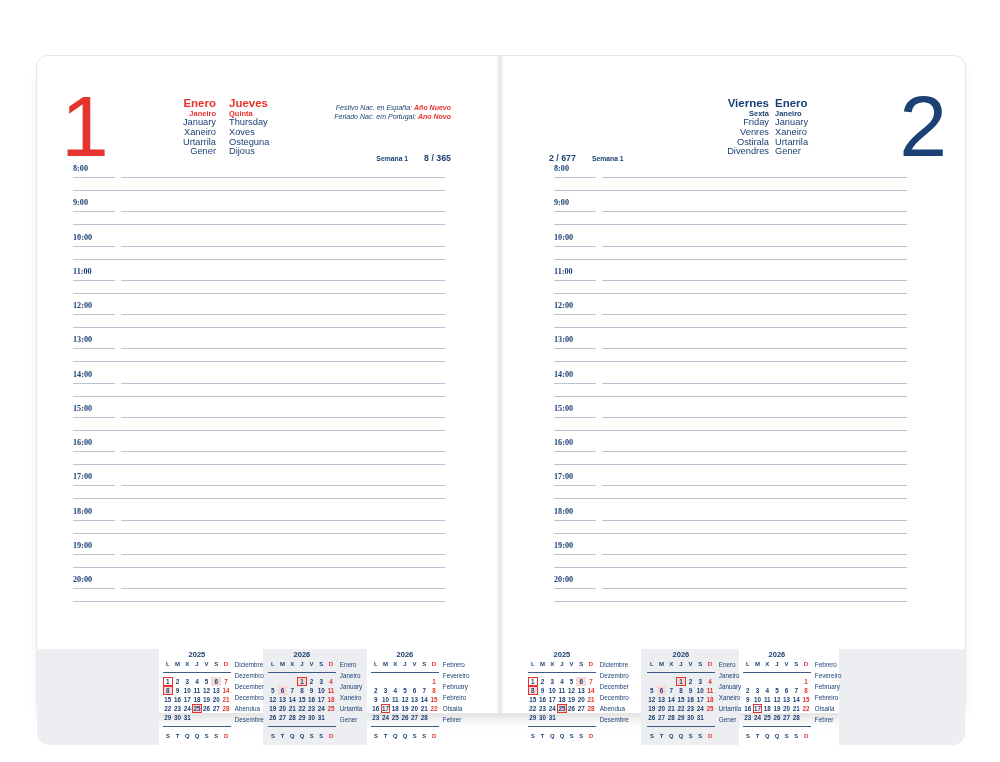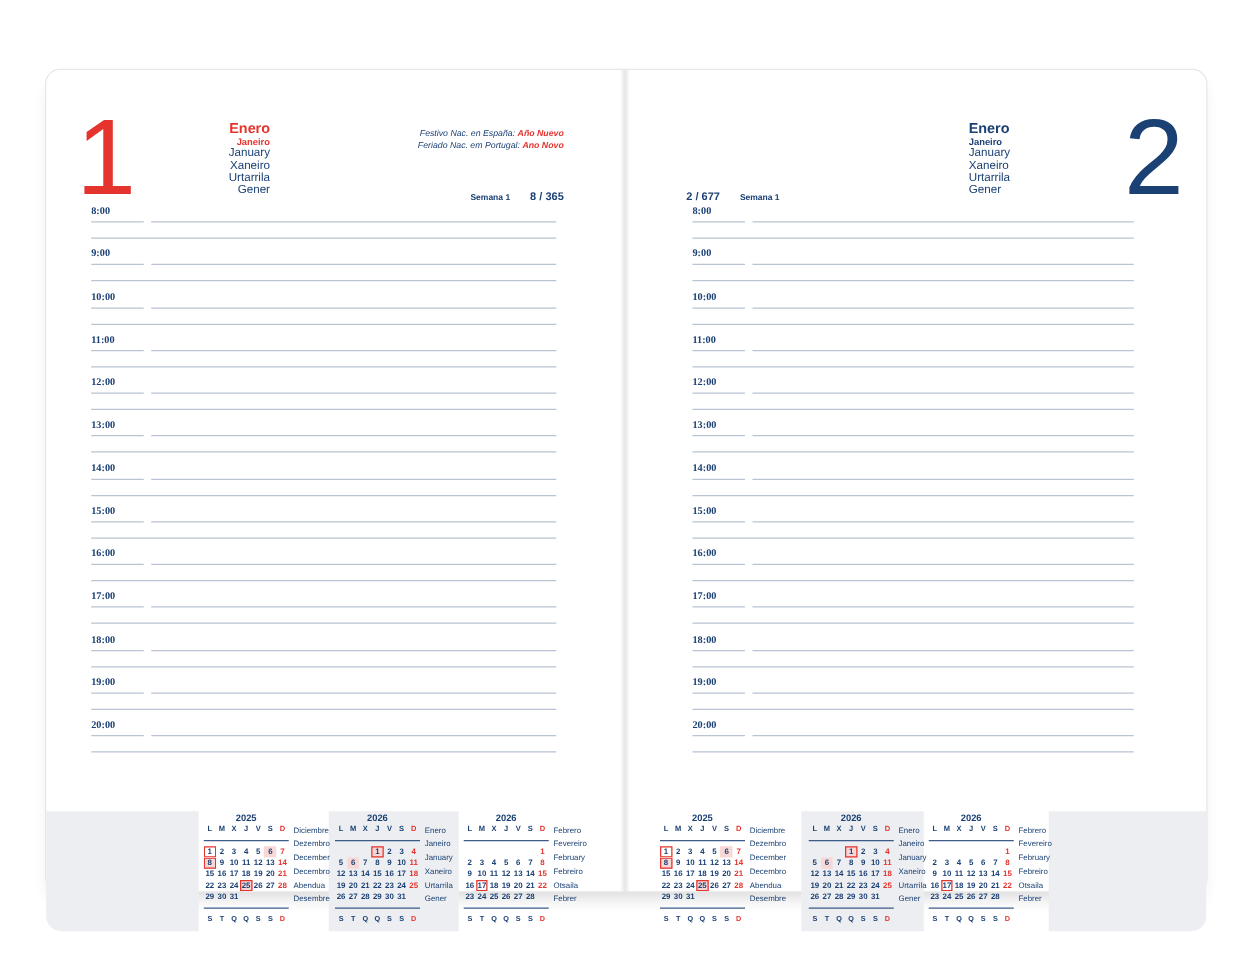--- a/index.html
+++ b/index.html
@@ -85,20 +85,28 @@
   <div class="page page-left">
     <div class="big-num">1</div>
 
     <div class="lang-col col1">
         <div class="lr1">Enero</div>
         <div class="lr2">Janeiro</div>
         <div class="lr3">January</div>
         <div class="lr3">Xaneiro</div>
         <div class="lr3">Urtarrila</div>
         <div class="lr3">Gener</div>
+      </div>
+    <div class="lang-col col2">
+        <div class="lr1">Jueves</div>
+        <div class="lr2">Quinta</div>
+        <div class="lr3">Thursday</div>
+        <div class="lr3">Xoves</div>
+        <div class="lr3">Osteguna</div>
+        <div class="lr3">Dijous</div>
       </div>
 
     <div class="holiday-block">
       <div><span>Festivo Nac. en España:</span> <b>Año Nuevo</b></div>
       <div><span>Feriado Nac. em Portugal:</span> <b>Ano Novo</b></div>
     </div>
 
     <div class="week-row"><span class="week-small">Semana 1</span><span class="week-big">8 / 365</span></div>
 
     <div class="time-grid">
@@ -365,20 +373,28 @@
               <div class="cal-label">Febrer</div>
             </div>
           </div>
         </div>
     </div>
   </div>
 
   <div class="page page-right">
     <div class="big-num">2</div>
 
+    <div class="lang-col col1">
+        <div class="lr1">Viernes</div>
+        <div class="lr2">Sexta</div>
+        <div class="lr3">Friday</div>
+        <div class="lr3">Venres</div>
+        <div class="lr3">Ostirala</div>
+        <div class="lr3">Divendres</div>
+      </div>
     <div class="lang-col col2">
         <div class="lr1">Enero</div>
         <div class="lr2">Janeiro</div>
         <div class="lr3">January</div>
         <div class="lr3">Xaneiro</div>
         <div class="lr3">Urtarrila</div>
         <div class="lr3">Gener</div>
       </div>
 
     <div class="week-row"><span class="week-big">2 / 677</span><span class="week-small">Semana 1</span></div>

